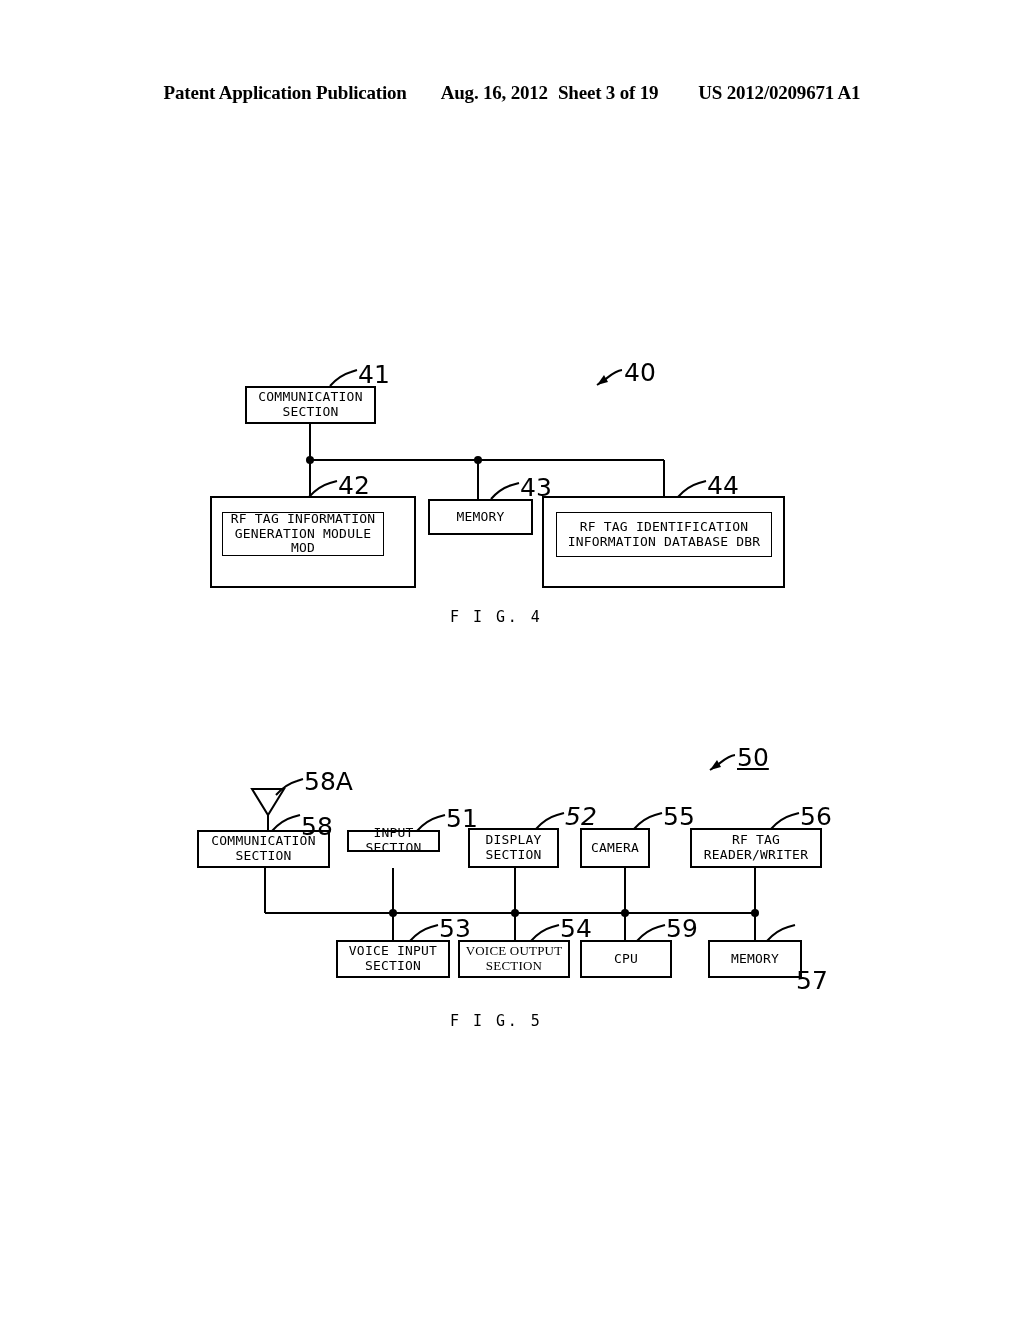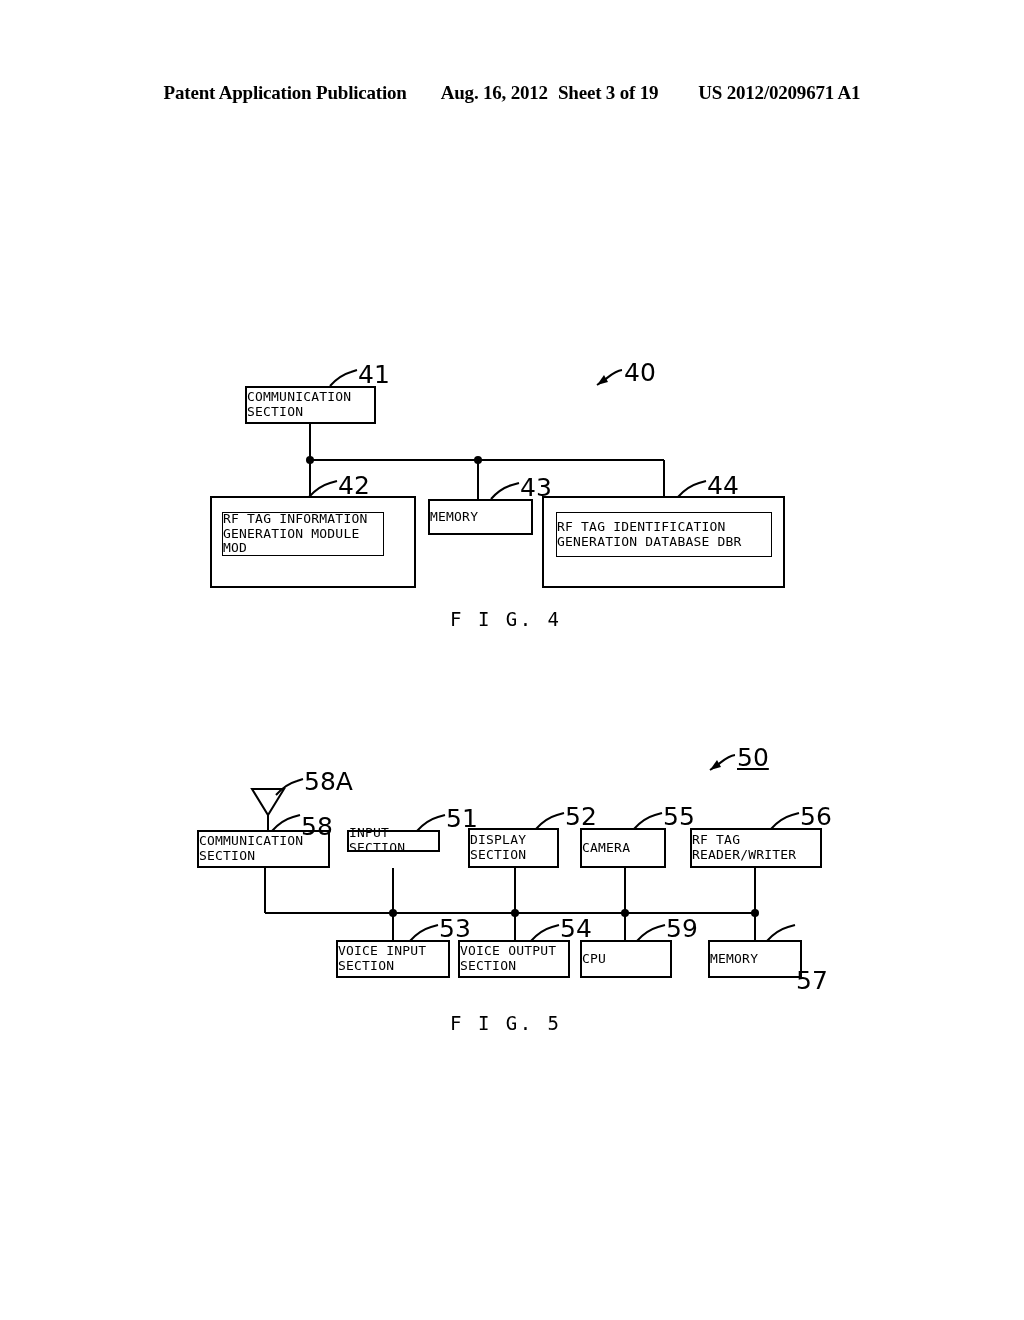--- a/index.html
+++ b/index.html
@@ -46,20 +46,21 @@
 
   
   .nbox {
     position: absolute;
     box-sizing: border-box;
     border: 2px solid #000;
     background: #fff;
     display: flex;
     align-items: center;
     justify-content: center;
+    text-align: center;
     line-height: 1.12;
     font-family: "DejaVu Sans Mono", monospace;
     font-size: 13px;
     letter-spacing: 0.2px;
     white-space: pre-line;
   }
   .nbox.outer {
     align-items: flex-start;
     justify-content: flex-start;
   }
@@ -77,21 +78,21 @@
     font-family: "DejaVu Sans", sans-serif;
     font-size: 25px;
     line-height: 1;
     white-space: nowrap;
   }
 
   
   .figcaption {
     position: absolute;
     font-family: "DejaVu Sans Mono", monospace;
-    font-size: 19px;
+    font-size: 15px;
     letter-spacing: 2.5px;
     white-space: nowrap;
   }
 </style>
 </head>
 <body>
 
 <div id="page-header">
   <span class="hdr-seg">Patent Application Publication</span><span class="gap-lg"></span><span class="hdr-seg">Aug. 16, 2012</span><span class="gap-md"></span><span class="hdr-seg">Sheet 3 of 19</span><span class="gap-xl"></span><span class="hdr-seg">US 2012/0209671 A1</span>
 </div>
@@ -139,21 +140,21 @@
   <div class="refnum" style="left:338px; top:473px;">42</div>
 
   <div class="nbox" style="left:428px; top:499px; width:105px; height:36px;">
     <span class="boxtext">MEMORY</span>
   </div>
   <div class="refnum" style="left:520px; top:475px;">43</div>
 
   <div class="nbox outer" style="left:542px; top:496px; width:243px; height:92px;"></div>
   <div class="nbox inner" style="left:556px; top:512px; width:216px; height:45px;">
     <span class="boxtext">RF TAG IDENTIFICATION
-GENERATION DATABASE DBR</span>
+INFORMATION DATABASE DBR</span>
   </div>
   <div class="refnum" style="left:707px; top:473px;">44</div>
 
   <div class="refnum" style="left:624px; top:360px;">40</div>
 
   <div class="figcaption" style="left:450px; top:608px;">F I G. 4</div>
 </div>
 
 <div class="figure" id="figure-5" style="left:0px; top:0px; width:1024px; height:1320px;">
 
@@ -216,40 +217,40 @@
   <div class="nbox" style="left:347px; top:830px; width:93px; height:22px;">
     <span class="boxtext">INPUT
 SECTION</span>
   </div>
   <div class="refnum" style="left:446px; top:806px;">51</div>
 
   <div class="nbox" style="left:468px; top:828px; width:91px; height:40px;">
     <span class="boxtext">DISPLAY
 SECTION</span>
   </div>
-  <div class="refnum" style="left:565px; top:804px;">52</div>
-
-  <div class="nbox" style="left:580px; top:828px; width:86px; height:40px;">
+  <div class="refnum" style="left:565px; top:804px;font-style:italic;">52</div>
+
+  <div class="nbox" style="left:580px; top:828px; width:70px; height:40px;">
     <span class="boxtext">CAMERA</span>
   </div>
   <div class="refnum" style="left:663px; top:804px;">55</div>
 
   <div class="nbox" style="left:690px; top:828px; width:132px; height:40px;">
     <span class="boxtext">RF TAG
 READER/WRITER</span>
   </div>
   <div class="refnum" style="left:800px; top:804px;">56</div>
 
   <div class="nbox" style="left:336px; top:940px; width:114px; height:38px;">
     <span class="boxtext">VOICE INPUT
 SECTION</span>
   </div>
   <div class="refnum" style="left:439px; top:916px;">53</div>
 
-  <div class="nbox" style="left:458px; top:940px; width:112px; height:38px;">
+  <div class="nbox" style="left:458px; top:940px; width:112px; height:38px;font-family:Liberation Serif, serif;">
     <span class="boxtext">VOICE OUTPUT
 SECTION</span>
   </div>
   <div class="refnum" style="left:560px; top:916px;">54</div>
 
   <div class="nbox" style="left:580px; top:940px; width:92px; height:38px;">
     <span class="boxtext">CPU</span>
   </div>
   <div class="refnum" style="left:666px; top:916px;">59</div>
 

